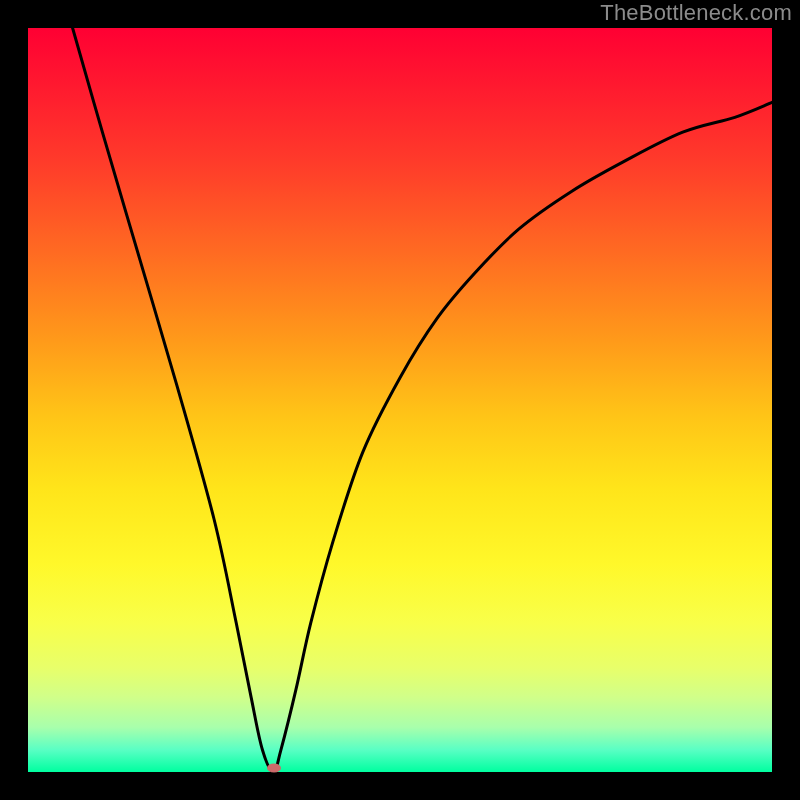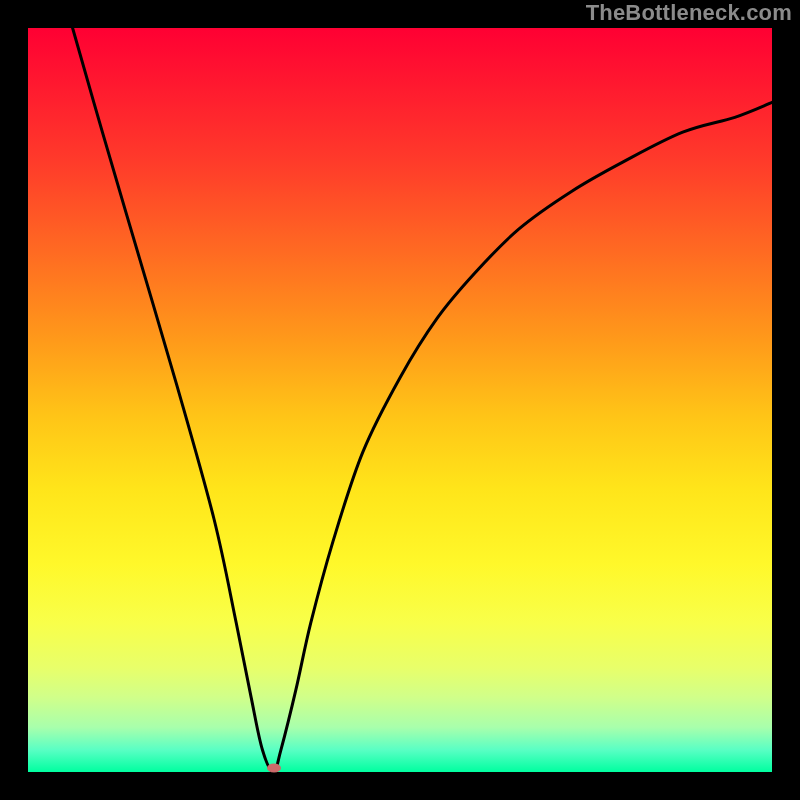--- a/index.html
+++ b/index.html
@@ -16,21 +16,21 @@
     width: 800px;
     height: 800px;
     background: #000;
   }
   .watermark {
     position: absolute;
     top: 0;
     right: 8px;
     color: #8b8b8b;
     font-size: 22px;
-    font-weight: 700;
+    font-weight: 400;
     letter-spacing: 0.2px;
     z-index: 5;
     user-select: none;
   }
   .plot-outer {
     position: absolute;
     left: 28px;
     top: 28px;
     width: 744px;
     height: 744px;

